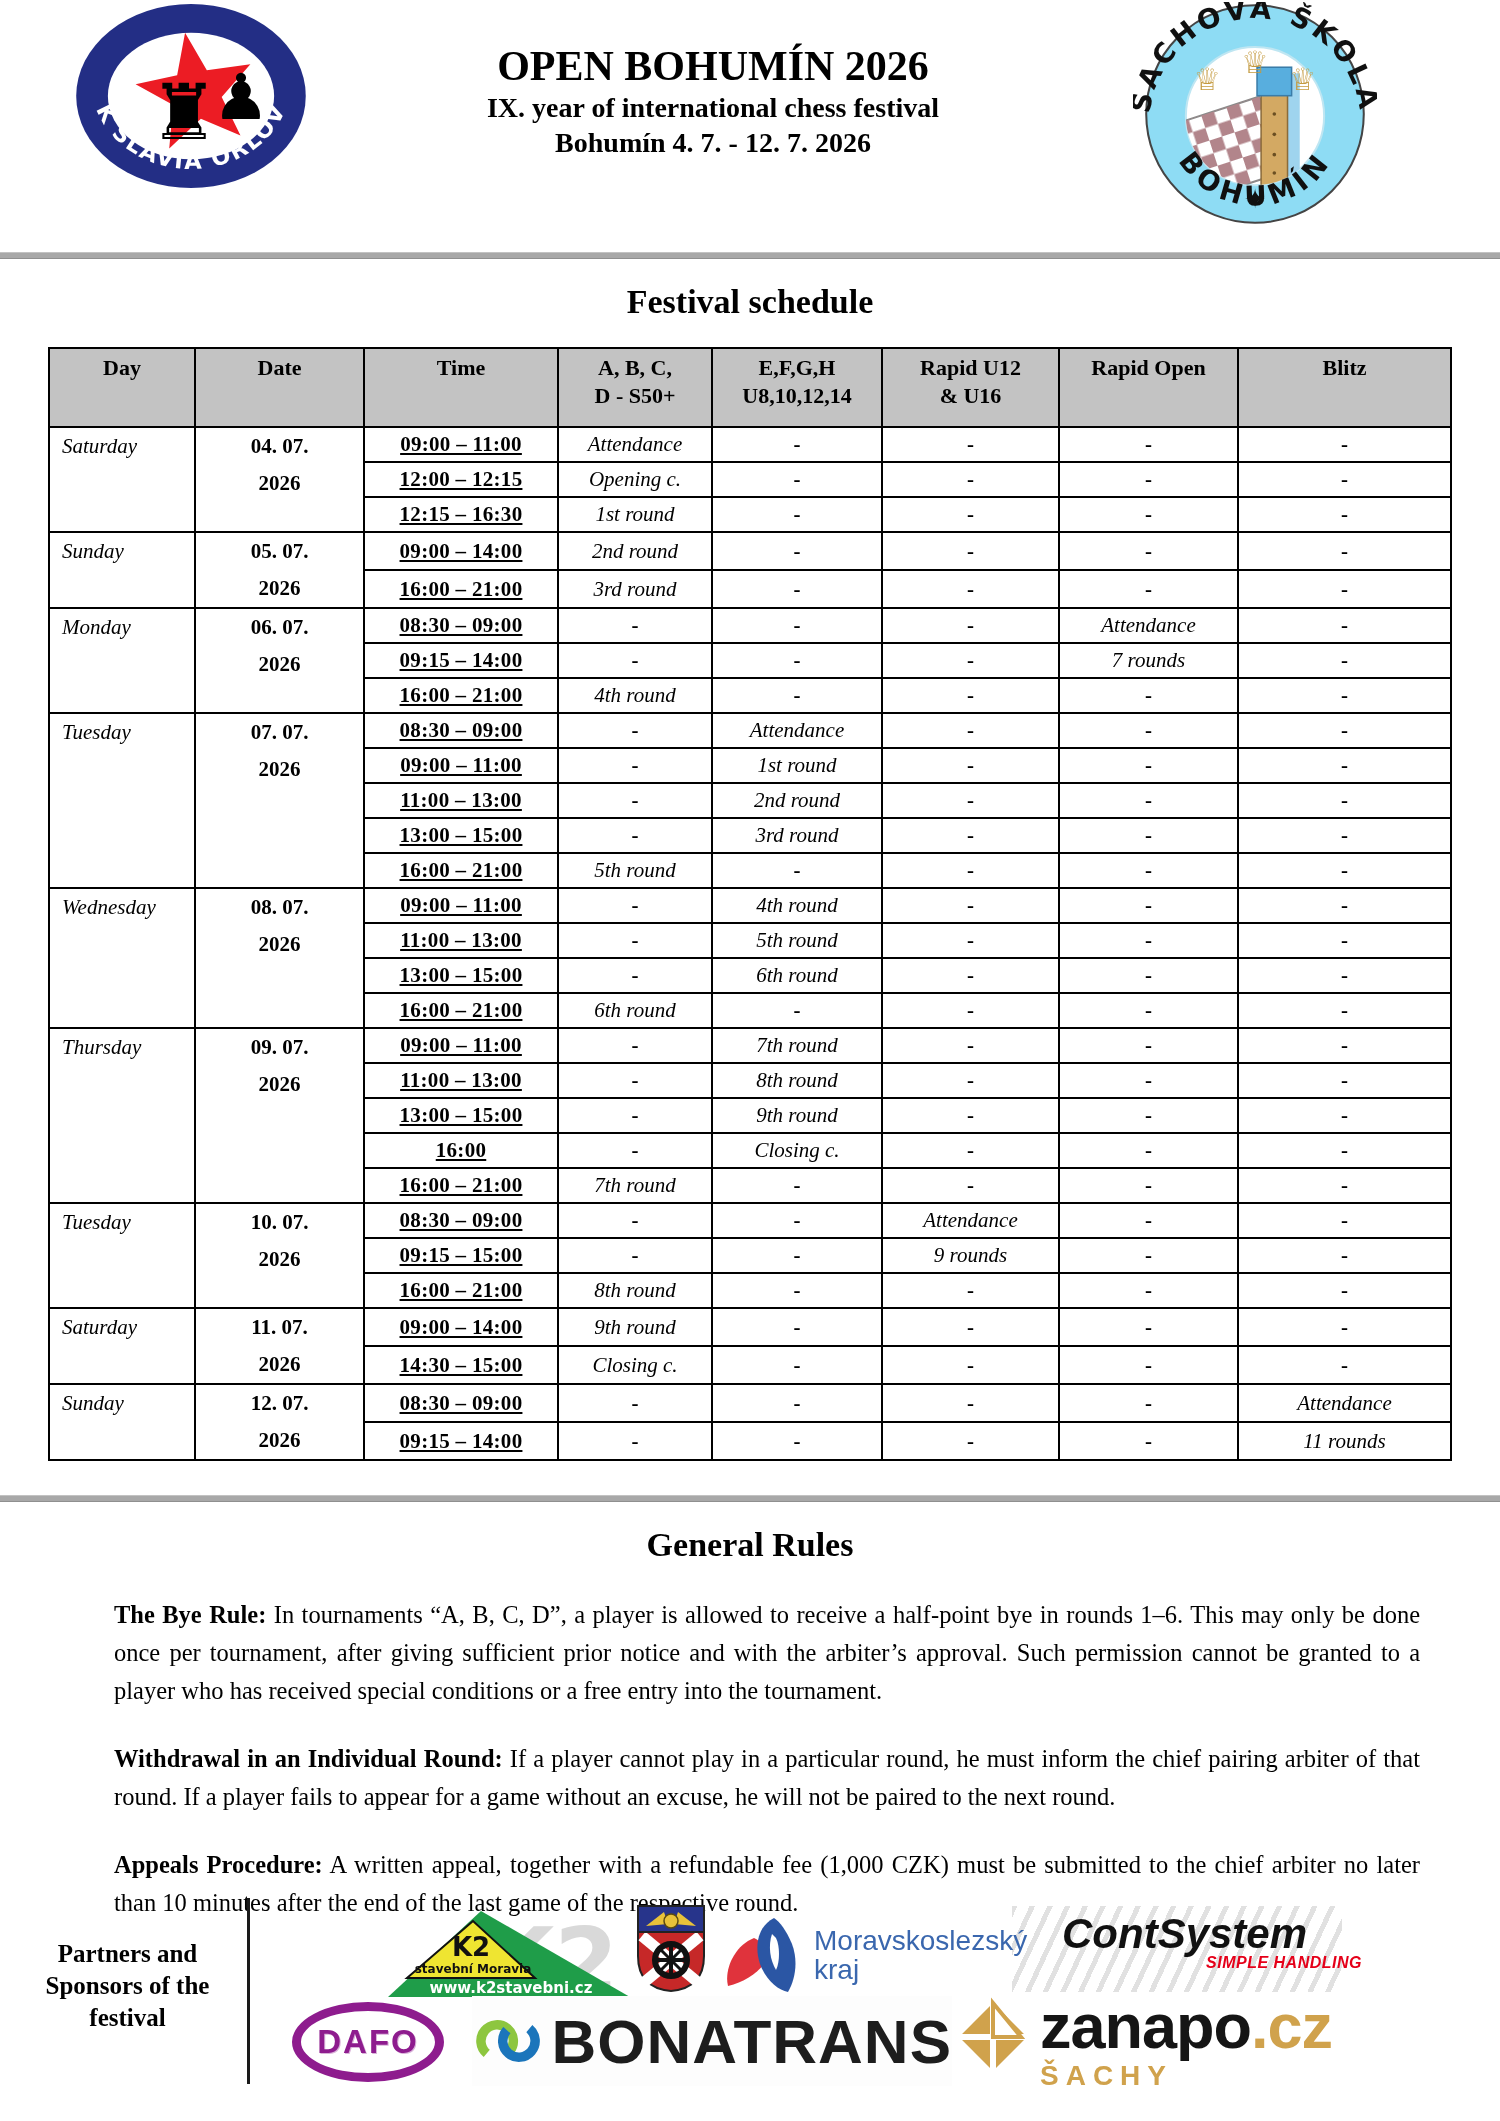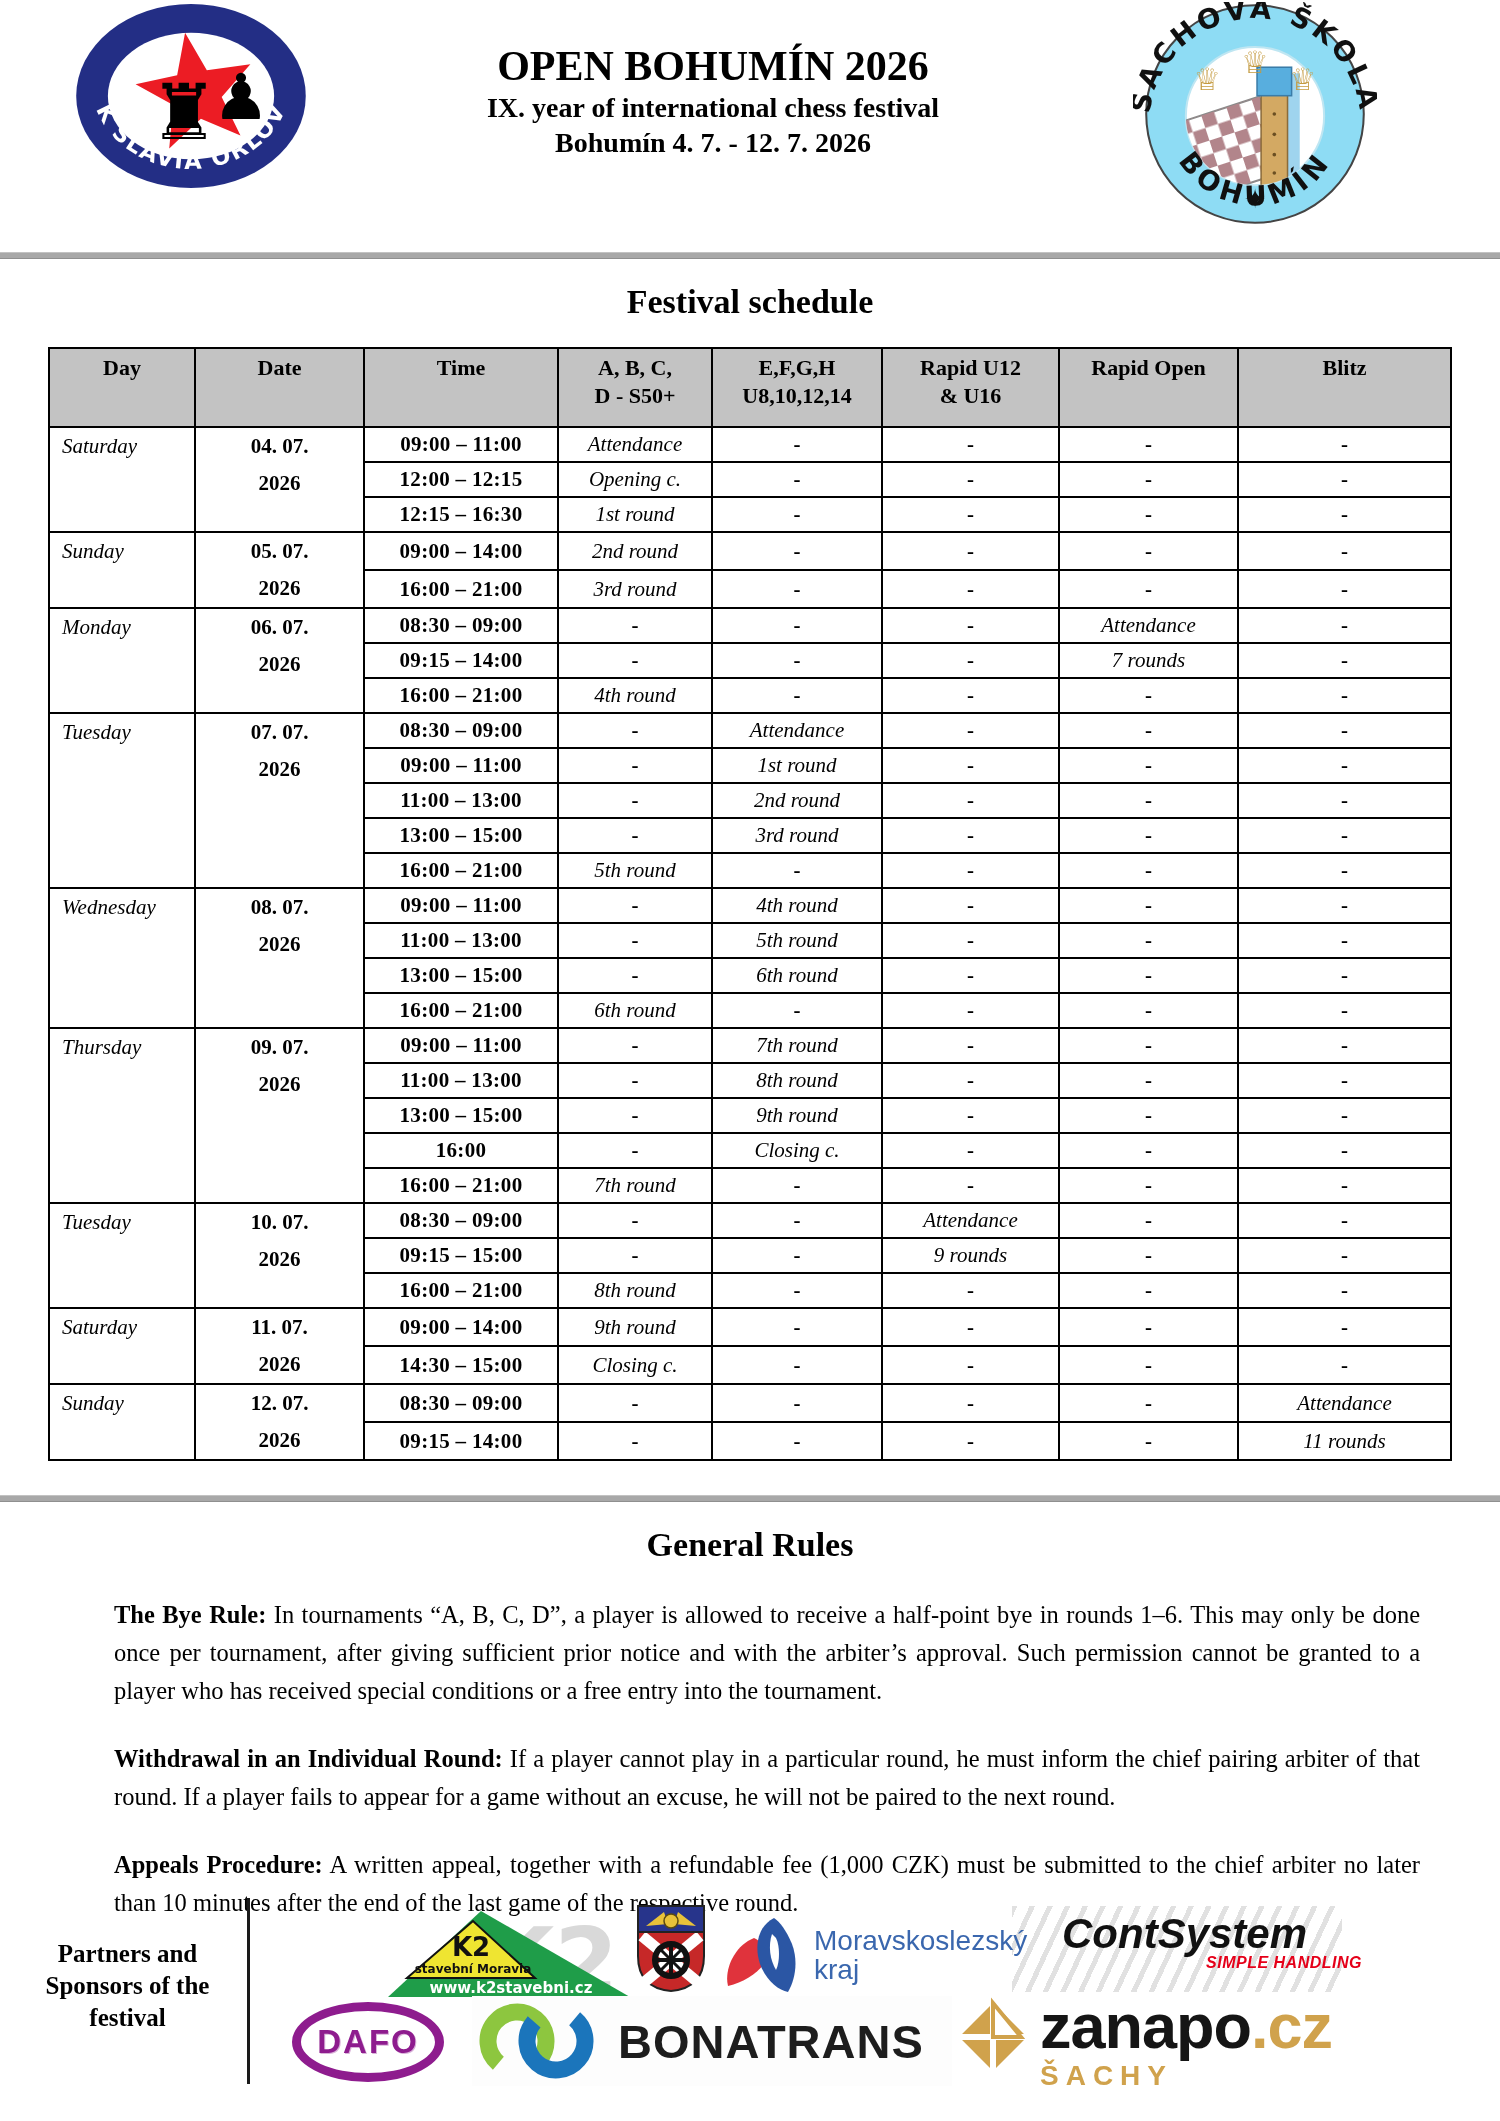--- a/index.html
+++ b/index.html
@@ -22,21 +22,21 @@
   .heading-rules{margin-top:24px;}
 
   
   table.schedule{border-collapse:collapse;table-layout:fixed;width:1404px;margin:26px auto 0;}
   .schedule th,.schedule td{border:2px solid #000;overflow:hidden;}
   .schedule th{background:var(--headerGray,#c3c3c3);font-size:22px;line-height:28px;font-weight:bold;
                vertical-align:top;padding-top:5px;height:71px;}
   .schedule td{height:33px;padding:0 4px;font-size:21px;}
   .day-cell{font-style:italic;vertical-align:top;text-align:left;padding-left:12px !important;font-size:22px;line-height:36px;}
   .date-cell{font-weight:bold;vertical-align:top;text-align:center;font-size:22px;line-height:37px;}
-  .time-cell{font-weight:bold;text-align:center;letter-spacing:.3px;}
+  .time-cell{font-weight:bold;text-align:center;letter-spacing:.3px;text-decoration:underline;}
   .event-cell{font-style:italic;text-align:center;}
   .dash-cell{font-weight:bold;text-align:center;}
 
   
   .rules-wrap{margin:32px 80px 0 114px;}
   .rule-par{font-size:24.5px;line-height:38px;text-align:justify;margin:0 0 30px 0;}
   .rule-par b{font-weight:bold;}
   .hrule.after-table{margin-top:34px;}
 
   
@@ -57,21 +57,21 @@
       font-size:42px;line-height:44px;color:#111;}
   .cont-tag{position:relative;font-family:"Liberation Sans", sans-serif;font-weight:bold;font-style:italic;
       font-size:16px;color:var(--contRed,#e50019);text-align:right;margin-top:-2px;letter-spacing:.5px;}
 
   .spon-dafo{left:292px;top:106px;width:152px;height:80px;border:9px solid var(--dafoPurple,#8e1c8e);
       border-radius:50%;display:flex;align-items:center;justify-content:center;background:#fff;box-sizing:border-box;}
   .dafo-text{font-family:"Liberation Sans", sans-serif;font-weight:bold;font-size:33px;color:var(--dafoPurple,#8e1c8e);
       letter-spacing:2px;text-shadow:1px 1px 0 #d9b3d9;}
 
   .spon-bona{left:472px;top:100px;width:480px;height:90px;display:flex;align-items:center;background:#fdfdfd;}
-  .bona-text{font-family:"Liberation Sans", sans-serif;font-weight:bold;font-size:47px;color:#1d1d1d;letter-spacing:1px;margin-left:18px;}
+  .bona-text{font-family:"Liberation Sans", sans-serif;font-weight:bold;font-size:62px;color:#1d1d1d;letter-spacing:1px;margin-left:8px;}
 
   .spon-zanapo{left:958px;top:98px;width:470px;height:100px;display:flex;align-items:flex-start;}
   .zanapo-col{margin-left:10px;}
   .zanapo-line{font-family:"Liberation Sans", sans-serif;font-weight:bold;font-size:63px;line-height:64px;letter-spacing:-1px;}
   .zanapo-name{color:#151515;}
   .zanapo-tld{color:var(--zanapoGold,#d0a24c);}
   .zanapo-sub{font-family:"Liberation Sans", sans-serif;font-weight:bold;font-size:28px;color:var(--zanapoGold,#d0a24c);
       letter-spacing:7px;margin-top:2px;}
 </style>
 </head>

